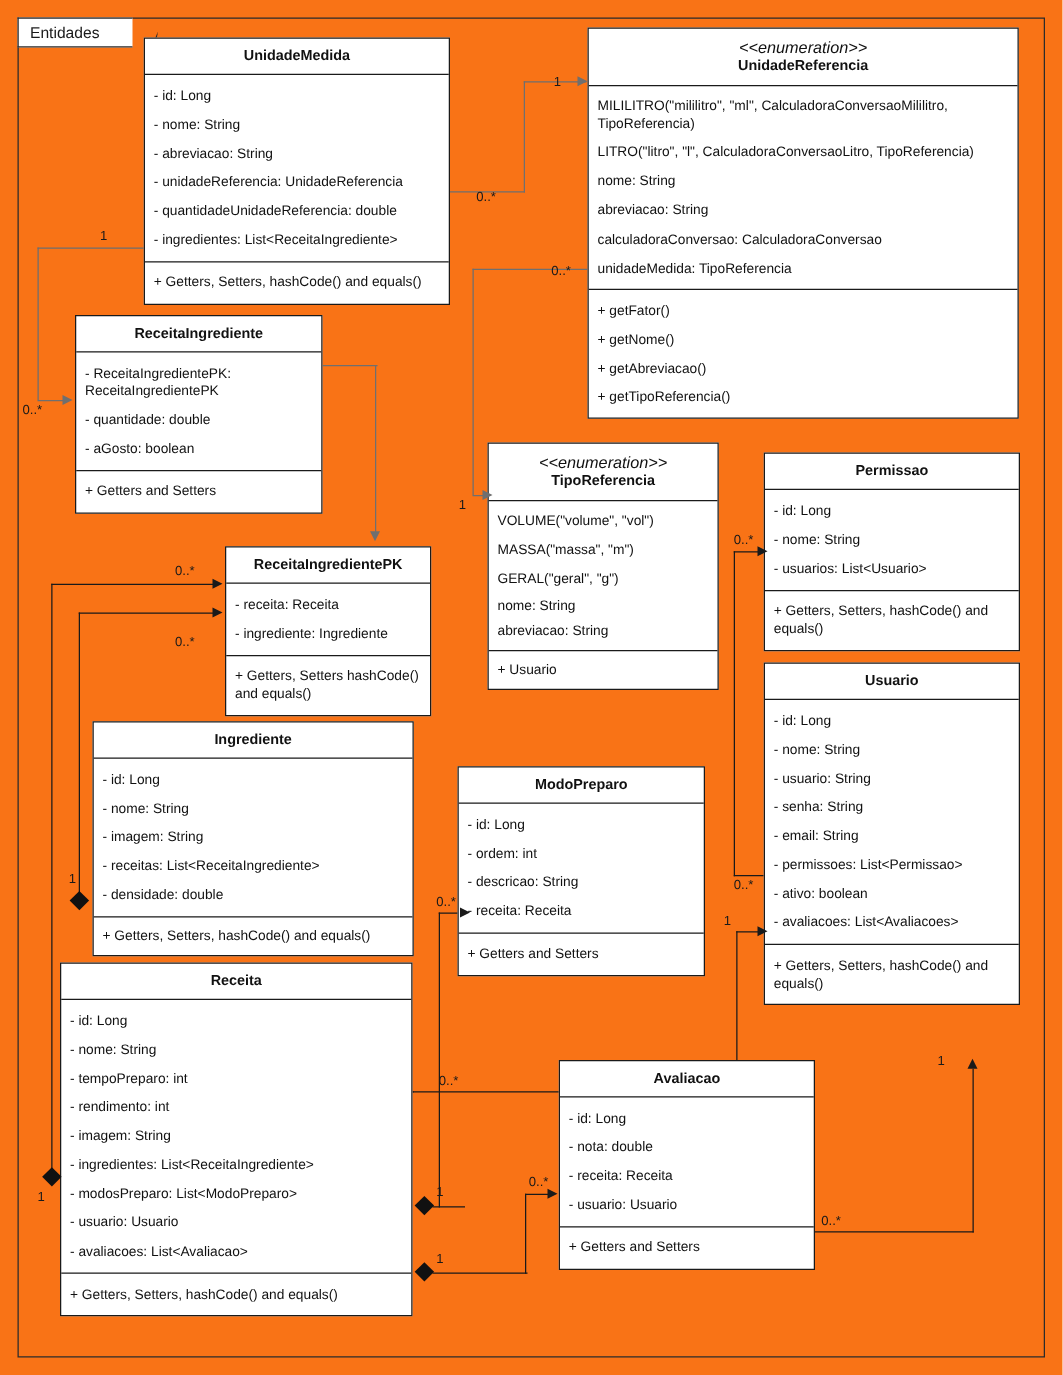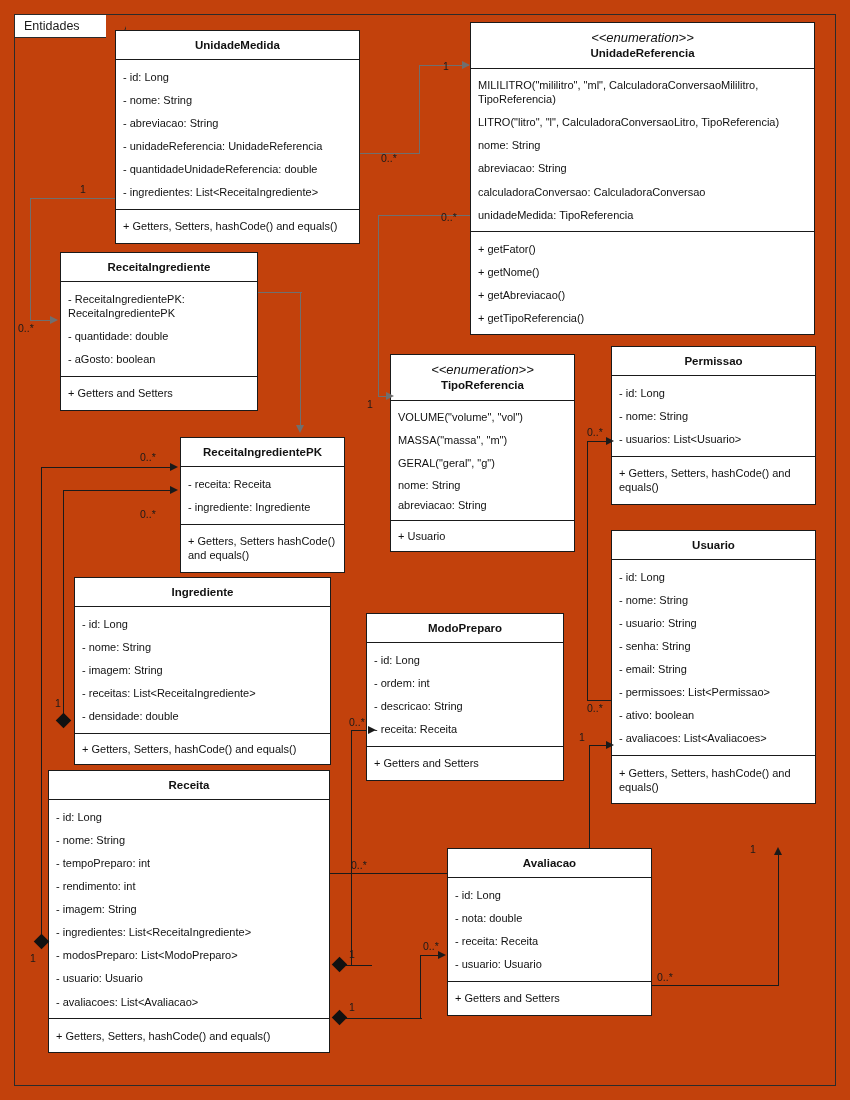--- a/index.html
+++ b/index.html
@@ -1,17 +1,17 @@
 <!DOCTYPE html>
 <html><head>
 <meta charset="utf-8">
 <style>
   html,body{margin:0;padding:0;background:#ffffff;}
   body{font-family:"Liberation Sans", sans-serif;}
-  #canvas{position:relative;width:850px;height:1100px;background:#c2410c;overflow:hidden;}
+  #canvas{position:relative;width:850px;height:1100px;background:#f97316;overflow:hidden;}
 
   
   #frame{position:absolute;left:14px;top:14px;width:822px;height:1072px;
          border:1.5px solid #2b2b2b;box-sizing:border-box;background:transparent;}
   #frame-label{position:absolute;left:14px;top:14px;width:92px;height:24px;
          border:1.5px solid #2b2b2b;border-right:none;box-sizing:border-box;
          background:#fff;font-size:12.5px;color:#1a1a1a;
          display:flex;align-items:center;padding-left:9px;}
   #frame-label-tab{position:absolute;left:104px;top:14px;width:22px;height:24px;overflow:hidden;}
   #frame-label-tab:before{content:"";position:absolute;left:-8px;top:-4px;width:30px;height:32px;
@@ -202,21 +202,21 @@
       <div class="row">MASSA("massa", "m")</div>
       <div class="row">GERAL("geral", "g")</div>
       <div class="row tight">nome: String</div>
       <div class="row tight">abreviacao: String</div>
     </div>
     <div class="sect">
       <div class="row tight">+ Usuario</div>
     </div>
   </div>
 
-  <div class="cls" style="left:611px;top:346px;width:205px;">
+  <div class="cls" style="left:611px;top:362px;width:205px;">
     <div class="hdr">
       <span>Permissao</span>
     </div>
     <div class="sect">
       <div class="row">- id: Long</div>
       <div class="row">- nome: String</div>
       <div class="row">- usuarios: List&lt;Usuario&gt;</div>
     </div>
     <div class="sect">
       <div class="row">+ Getters, Setters, hashCode() and equals()</div>

